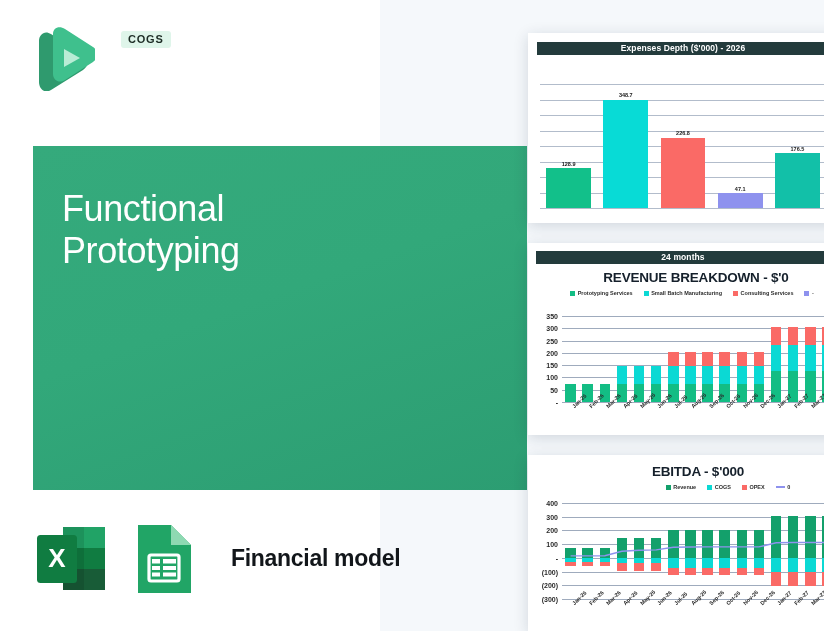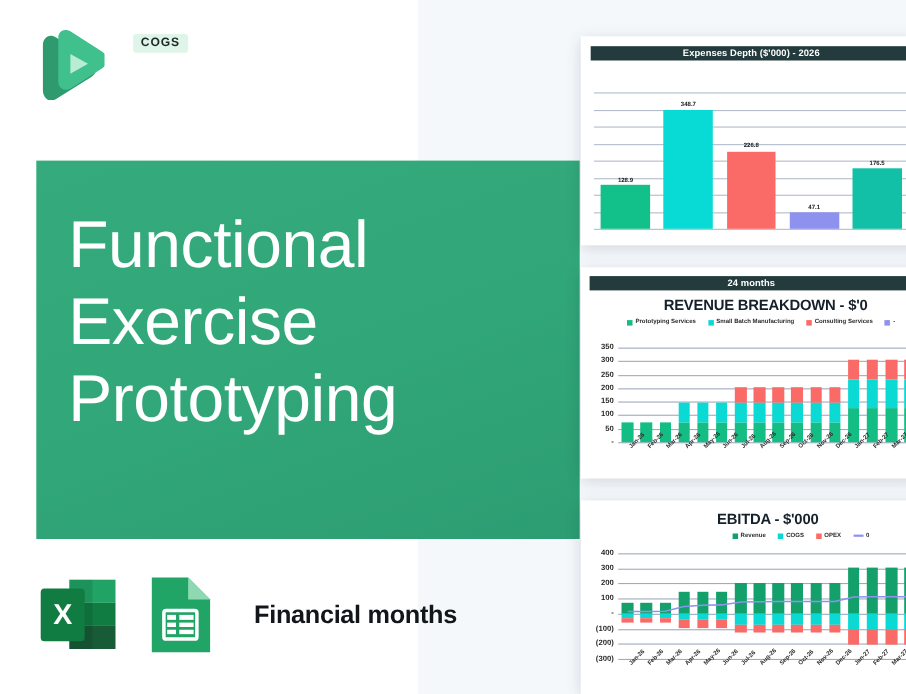--- a/index.html
+++ b/index.html
@@ -26,21 +26,21 @@
     letter-spacing:-0.6px;line-height:1.05;white-space:nowrap;
   }
 
   
   .green-panel{
     position:absolute;left:33px;top:146px;width:494px;height:344px;
     background:linear-gradient(160deg,#35aa7c 0%,#32a87a 45%,#2c9d72 100%);
   }
   .panel-title{
     position:absolute;left:29px;top:42px;width:440px;
-    color:#ffffff;font-size:60px;font-weight:400;line-height:1.17;
+    color:#ffffff;font-size:36px;font-weight:400;line-height:1.17;
     letter-spacing:-0.4px;
   }
   .panel-title span{display:block;}
 
   
   .icon-row{position:absolute;left:33px;top:521px;height:76px;}
   .xls-icon{position:absolute;left:0;top:0;width:76px;height:76px;}
   .gs-icon{position:absolute;left:96px;top:0;width:70px;height:76px;}
   .fin-model{
     position:absolute;left:198px;top:24px;
@@ -99,21 +99,20 @@
     </svg>
   </div>
   <div class="logo-text">
     <div class="ready-badge">COGS</div>
   </div>
 </div>
 
 <div class="green-panel">
   <div class="panel-title">
     <span>Functional</span>
-    <span>Exercise</span>
     <span>Prototyping</span>
   </div>
 </div>
 
 <div class="icon-row">
   <div class="xls-icon">
     <svg viewBox="0 0 76 76" width="76" height="76">
       <rect x="30" y="6" width="42" height="21" fill="#21a366"></rect>
       <rect x="30" y="27" width="42" height="21" fill="#107c41"></rect>
       <rect x="30" y="48" width="42" height="21" fill="#185c37"></rect>
@@ -128,21 +127,21 @@
       <path d="M42 4 l20 20 H42 Z" fill="#8ed9b2"></path>
       <rect x="20" y="34" width="30" height="26" rx="2" fill="none" stroke="#ffffff" stroke-width="3.2"></rect>
       <rect x="23" y="38" width="8" height="4.5" fill="#ffffff"></rect>
       <rect x="34" y="38" width="13" height="4.5" fill="#ffffff"></rect>
       <rect x="23" y="45" width="8" height="4" fill="#ffffff"></rect>
       <rect x="34" y="45" width="13" height="4" fill="#ffffff"></rect>
       <rect x="23" y="51.5" width="8" height="4" fill="#ffffff"></rect>
       <rect x="34" y="51.5" width="13" height="4" fill="#ffffff"></rect>
     </svg>
   </div>
-  <div class="fin-model">Financial months</div>
+  <div class="fin-model">Financial model</div>
 </div>
 
 <div class="card" id="card-expenses">
   <div style="padding:9px 9px 0 9px;">
     <div class="dark-bar">Expenses Depth ($'000) - 2026</div>
   </div>
   <div class="plot" id="plot-expenses" style="position:absolute;left:12px;top:33px;width:286px;height:146px;">
       <div class="gridline" style="top: 18px; background: rgb(178, 188, 203);"></div>
       <div class="gridline" style="top: 33.5px; background: rgb(178, 188, 203);"></div>
       <div class="gridline" style="top: 49px; background: rgb(178, 188, 203);"></div>

